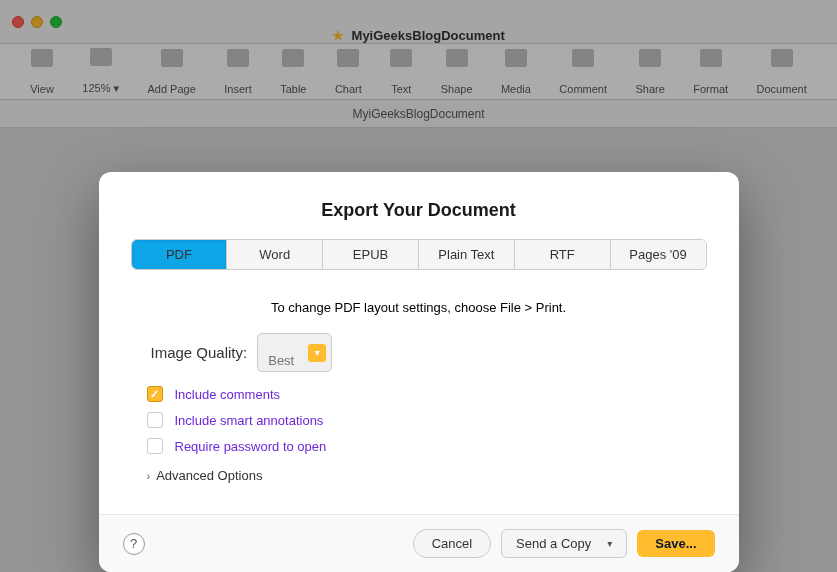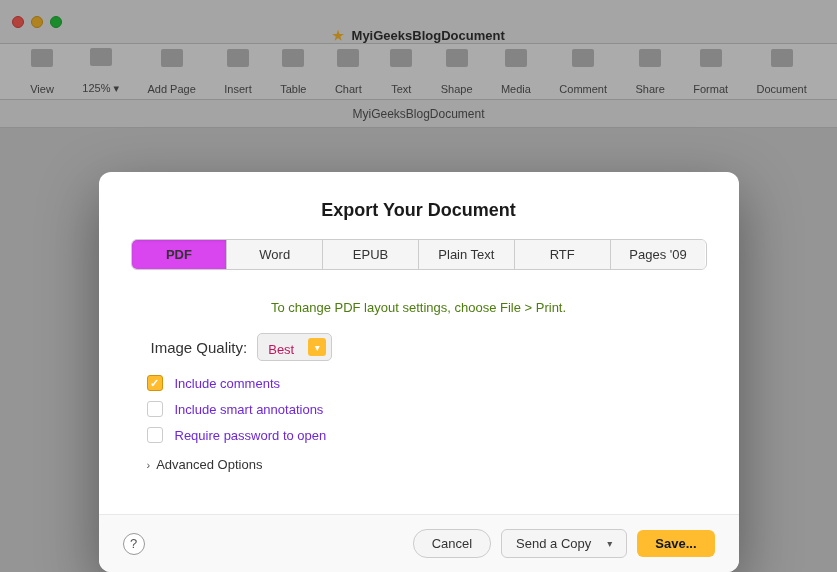--- a/index.html
+++ b/index.html
@@ -159,35 +159,35 @@
       border-right: 1px solid #ccc;
       cursor: pointer;
       user-select: none;
     }
 
     .format-tab:last-child {
       border-right: none;
     }
 
     .format-tab.active {
-      background: #d946ef;
-      font-weight: 700;
+      background: #0ea5e9;
+      font-weight: 400;
       box-shadow: inset 0 1px 3px rgba(0,0,0,0.1);
     }
 
     
     .dialog-content {
       padding: 10px 48px 20px 48px;
       flex: 1;
     }
 
     .hint-text {
       text-align: center;
       font-size: 13px;
-      color: #4d7c0f;
+      color: #000000;
       margin-bottom: 18px;
     }
 
     
     .quality-row {
       display: flex;
       align-items: center;
       margin-bottom: 14px;
       margin-left: 4px;
     }
@@ -202,23 +202,23 @@
       position: relative;
       display: inline-flex;
       align-items: center;
     }
 
     .quality-select {
       appearance: none;
       background: #f0f0f0;
       border: 1px solid #ccc;
       border-radius: 5px;
-      padding: 8px 28px 3px 10px;
-      font-size: 13px;
-      color: #be185d;
+      padding: 19px 28px 3px 10px;
+      font-size: 13px;
+      color: #737373;
       cursor: pointer;
       outline: none;
     }
 
     .quality-arrow {
       position: absolute;
       right: 6px;
       pointer-events: none;
       width: 18px;
       height: 18px;

